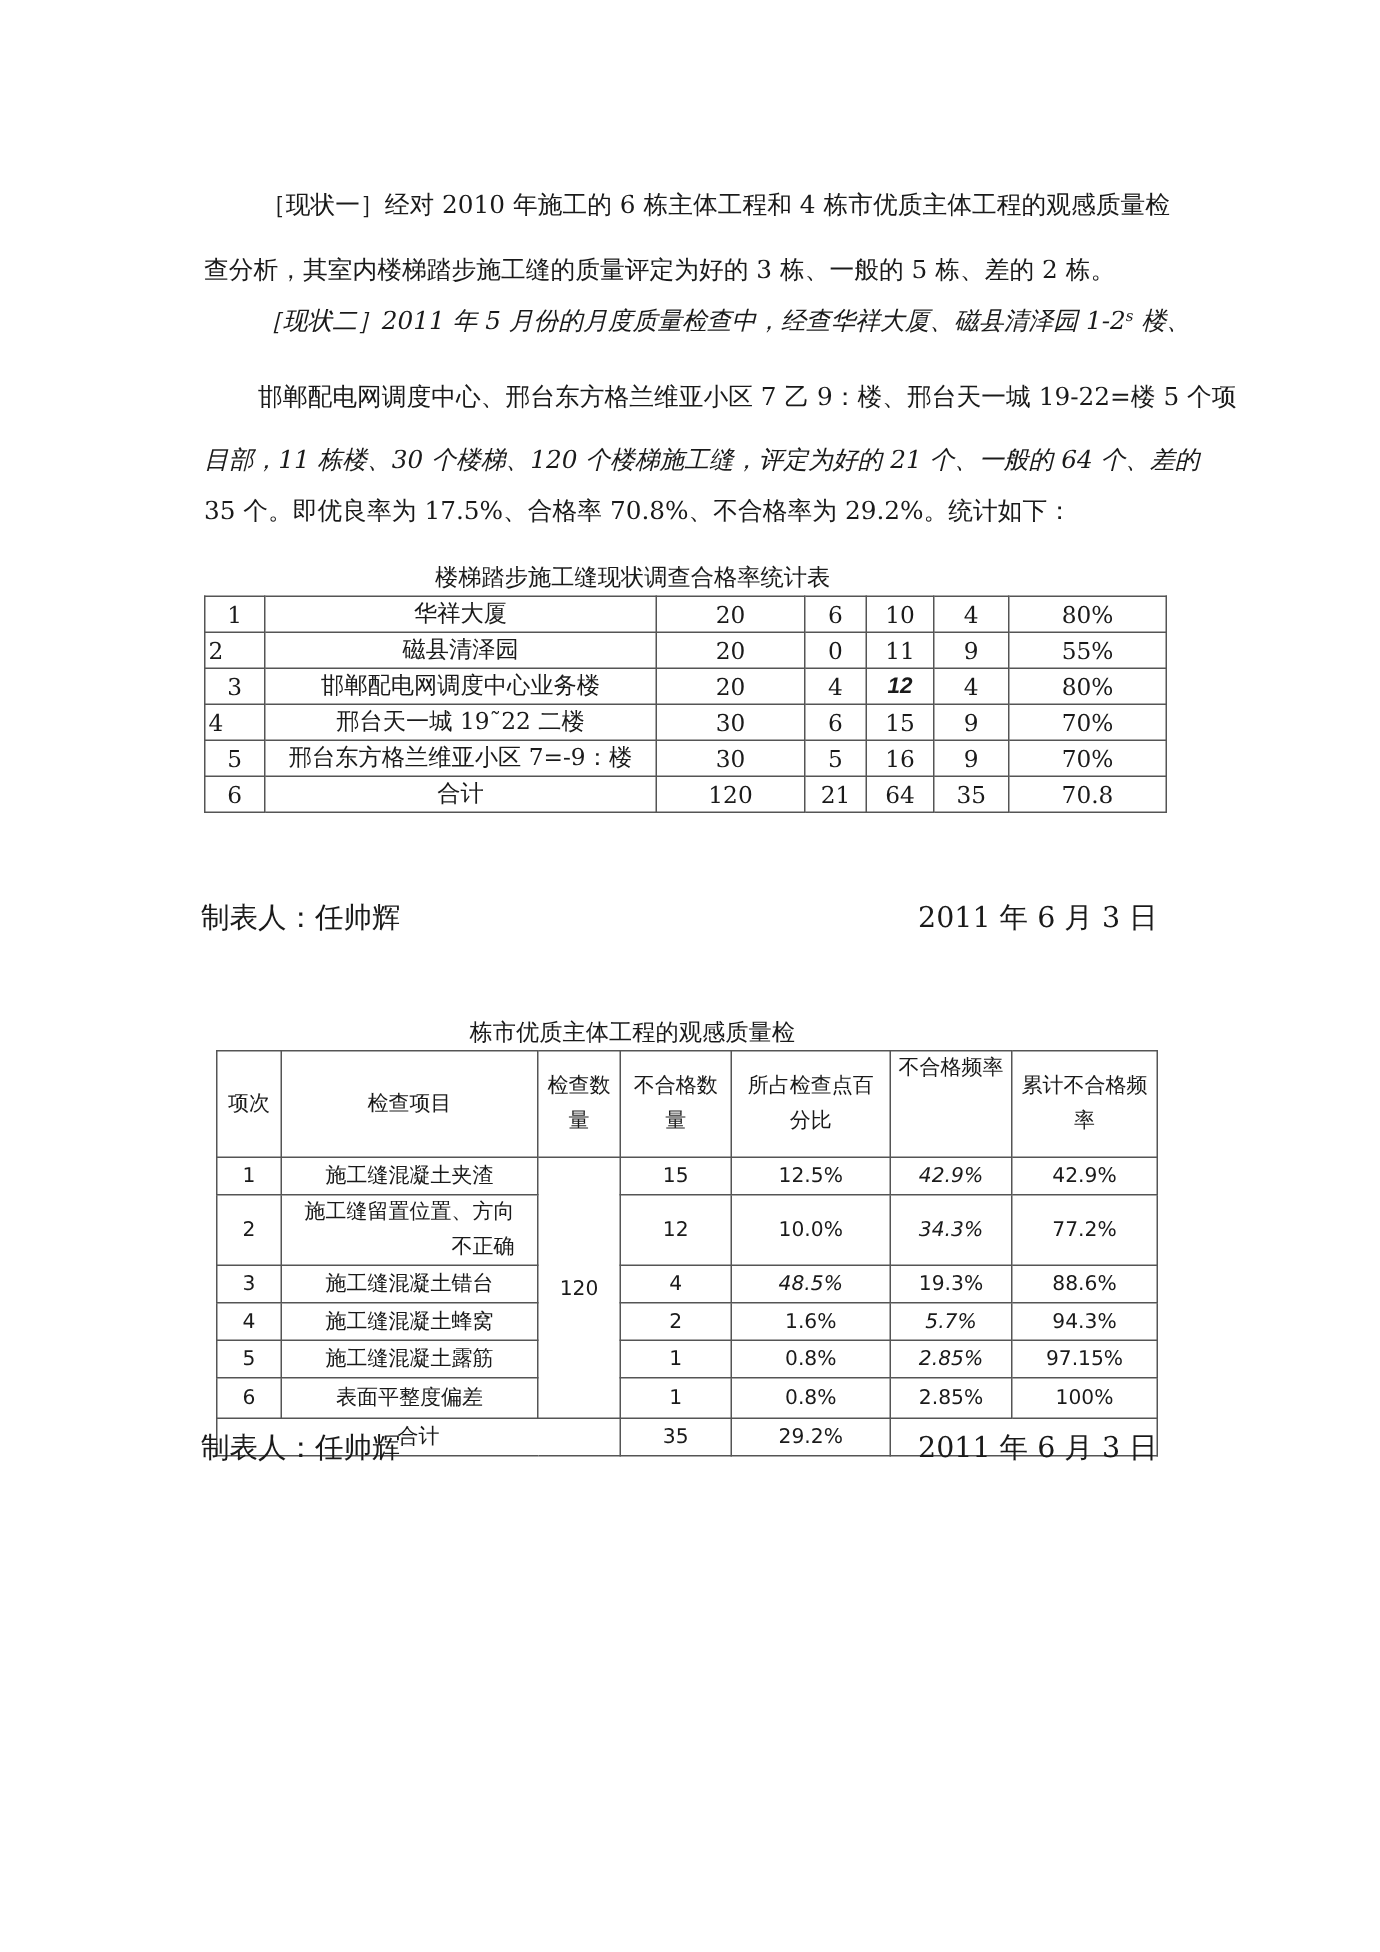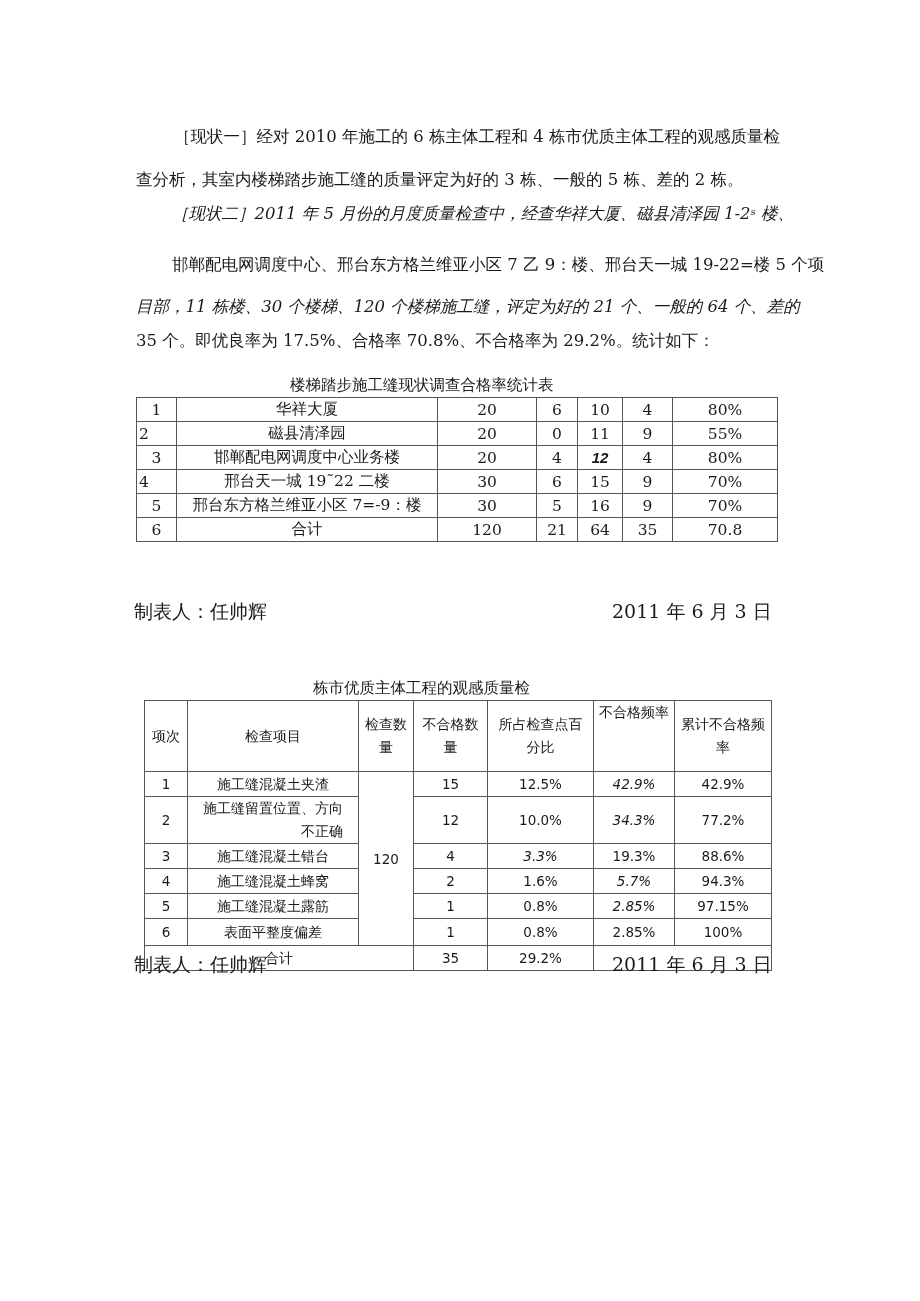--- a/index.html
+++ b/index.html
@@ -157,21 +157,21 @@
         </td>
     <td class="num">12</td>
     <td class="num">10.0%</td>
     <td class="num ital">34.3%</td>
     <td class="num">77.2%</td>
   </tr>
   <tr>
     <td class="num">3</td>
     <td>施工缝混凝土错台</td>
     <td class="num">4</td>
-    <td class="num ital">3.3%</td>
+    <td class="num ital">48.5%</td>
     <td class="num">19.3%</td>
     <td class="num">88.6%</td>
   </tr>
   <tr>
     <td class="num">4</td>
     <td>施工缝混凝土蜂窝</td>
     <td class="num">2</td>
     <td class="num">1.6%</td>
     <td class="num ital">5.7%</td>
     <td class="num">94.3%</td>

